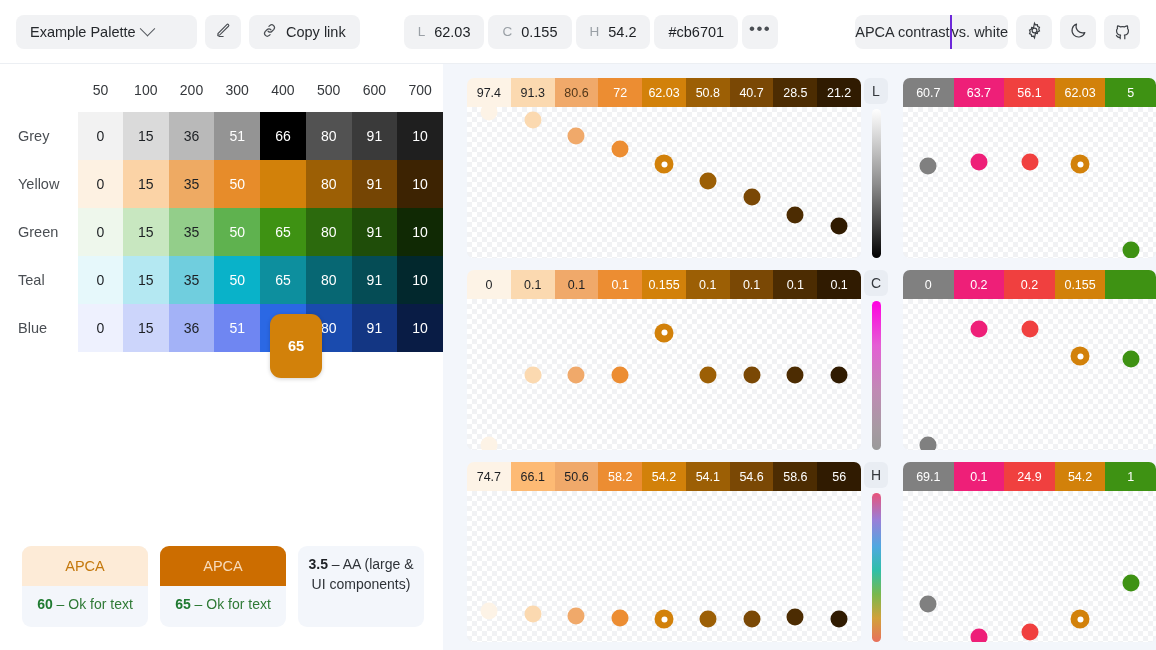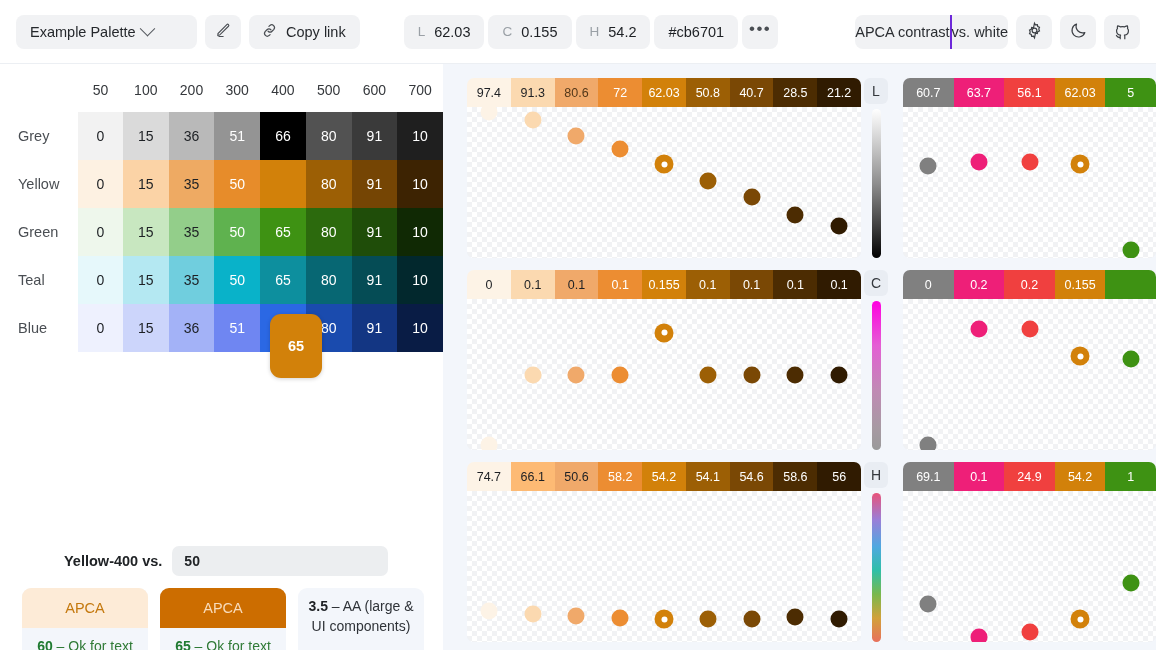--- a/index.html
+++ b/index.html
@@ -487,24 +487,20 @@
             <td class="swatch" style="background: rgb(9, 28, 69); color: rgb(255, 255, 255);">10</td>
           </tr>
         </tbody>
     </table>
 
     <div class="selwrap">
       <span>65</span>
     </div>
 
     <div class="contrast-sec">
-      <div class="vs-row">
-        <span class="vs-label">Yellow-400 vs.</span>
-        <input class="vs-input" value="50" style="">
-      </div>
       <div class="cards">
           <div class="card c1">
             <div class="card-head">APCA</div>
             <div class="card-body"><span class="num">60</span><span> – Ok for text</span></div>
           </div>
           <div class="card c2">
             <div class="card-head">APCA</div>
             <div class="card-body"><span class="num">65</span><span> – Ok for text</span></div>
           </div>
           <div class="card c3">

